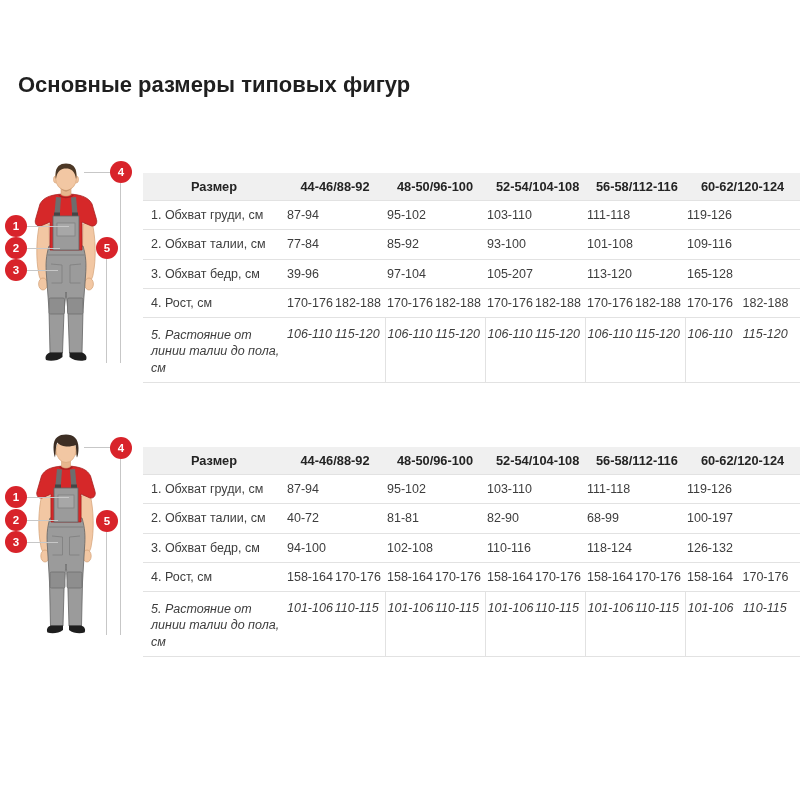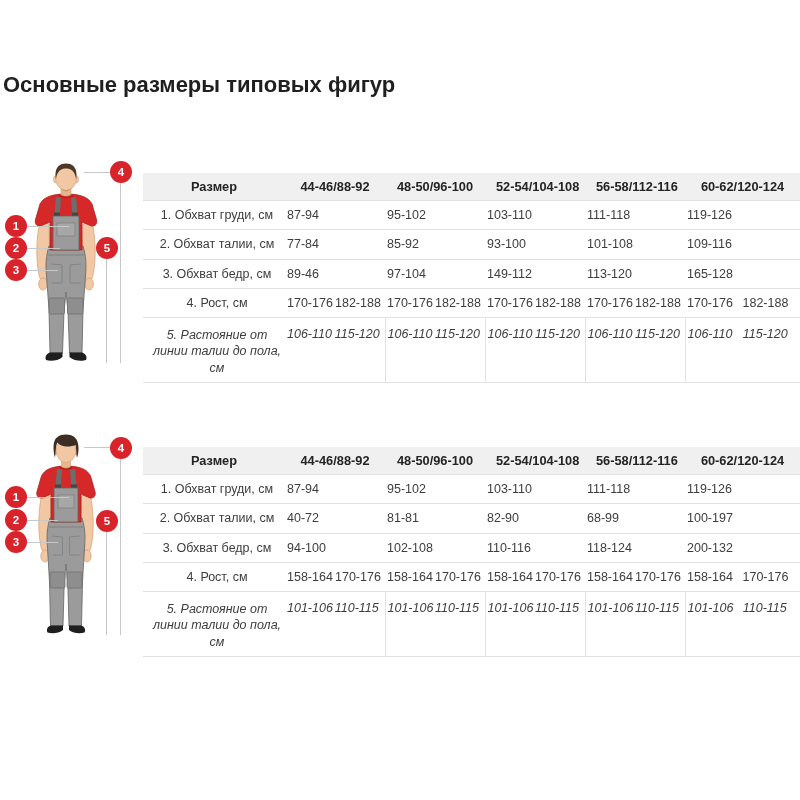--- a/index.html
+++ b/index.html
@@ -7,42 +7,42 @@
     --header-bg:#f0f0f0;
     --border:#e2e2e2;
     --text:#3d3d3d;
     --title:#1f1f1f;
     --mline:#c7c7c7;
   }
   *{margin:0;padding:0;box-sizing:border-box;}
   html,body{width:800px;height:800px;background:#fff;overflow:hidden;
     font-family:"Liberation Sans","DejaVu Sans",sans-serif;}
   .stage{position:relative;width:800px;height:800px;background:#fff;}
-  .title{position:absolute;left:3px;top:72px;font-size:22px;font-weight:bold;
+  .title{position:absolute;left:18px;top:72px;font-size:22px;font-weight:bold;
     color:var(--title);letter-spacing:0;}
   .fig{position:absolute;width:120px;height:210px;}
   .fig svg{width:100%;height:100%;display:block;}
   .mline{position:absolute;background:var(--mline);}
   .mline.h{height:1px;}
   .mline.v{width:1px;}
   .marker{position:absolute;width:22px;height:22px;border-radius:50%;
     background:var(--accent);color:#fff;font-size:11.5px;font-weight:bold;
     display:flex;align-items:center;justify-content:center;z-index:3;}
   .tbl{position:absolute;width:657px;overflow:hidden;}
   table{border-collapse:collapse;table-layout:fixed;width:657px;
     font-size:12.5px;color:var(--text);}
   col.c-label{width:142px;}
   col.c-size{width:100px;}
   col.c-last{width:115px;}
   thead tr{background:var(--header-bg);}
   th{font-weight:bold;color:#242424;font-size:12.8px;text-align:center;
     padding:6px 11px;white-space:nowrap;}
   th.lbl{text-align:center;}
   td{padding:6px 2px;white-space:nowrap;}
-  td.lbl{text-align:center;padding-left:8px;white-space:normal;line-height:1.3;}
+  td.lbl{text-align:left;padding-left:8px;white-space:normal;line-height:1.3;}
   tbody tr{border-top:1px solid var(--border);}
   tbody tr:last-child{border-bottom:1px solid var(--border);font-style:italic;}
   tr.tall td{height:54px;vertical-align:top;padding-top:9px;}
   td.pair span{display:inline-block;width:50%;}
   td.sep{border-left:1px solid var(--border);}
 </style>
 </head>
 <body>
 
 <div class="stage">
@@ -131,23 +131,23 @@
           <tr>
             <td class="lbl">2. Обхват талии, см</td>
             <td>77-84</td>
             <td>85-92</td>
             <td>93-100</td>
             <td>101-108</td>
             <td>109-116</td>
           </tr>
           <tr>
             <td class="lbl">3. Обхват бедр, см</td>
-            <td>89-46</td>
+            <td>39-96</td>
             <td>97-104</td>
-            <td>149-112</td>
+            <td>105-207</td>
             <td>113-120</td>
             <td>165-128</td>
           </tr>
           <tr>
             <td class="lbl">4. Рост, см</td>
             <td class="pair"><span>170-176</span><span>182-188</span></td>
             <td class="pair"><span>170-176</span><span>182-188</span></td>
             <td class="pair"><span>170-176</span><span>182-188</span></td>
             <td class="pair"><span>170-176</span><span>182-188</span></td>
             <td class="pair"><span>170-176</span><span>182-188</span></td>
@@ -249,21 +249,21 @@
             <td>82-90</td>
             <td>68-99</td>
             <td>100-197</td>
           </tr>
           <tr>
             <td class="lbl">3. Обхват бедр, см</td>
             <td>94-100</td>
             <td>102-108</td>
             <td>110-116</td>
             <td>118-124</td>
-            <td>200-132</td>
+            <td>126-132</td>
           </tr>
           <tr>
             <td class="lbl">4. Рост, см</td>
             <td class="pair"><span>158-164</span><span>170-176</span></td>
             <td class="pair"><span>158-164</span><span>170-176</span></td>
             <td class="pair"><span>158-164</span><span>170-176</span></td>
             <td class="pair"><span>158-164</span><span>170-176</span></td>
             <td class="pair"><span>158-164</span><span>170-176</span></td>
           </tr>
           <tr class="tall">

